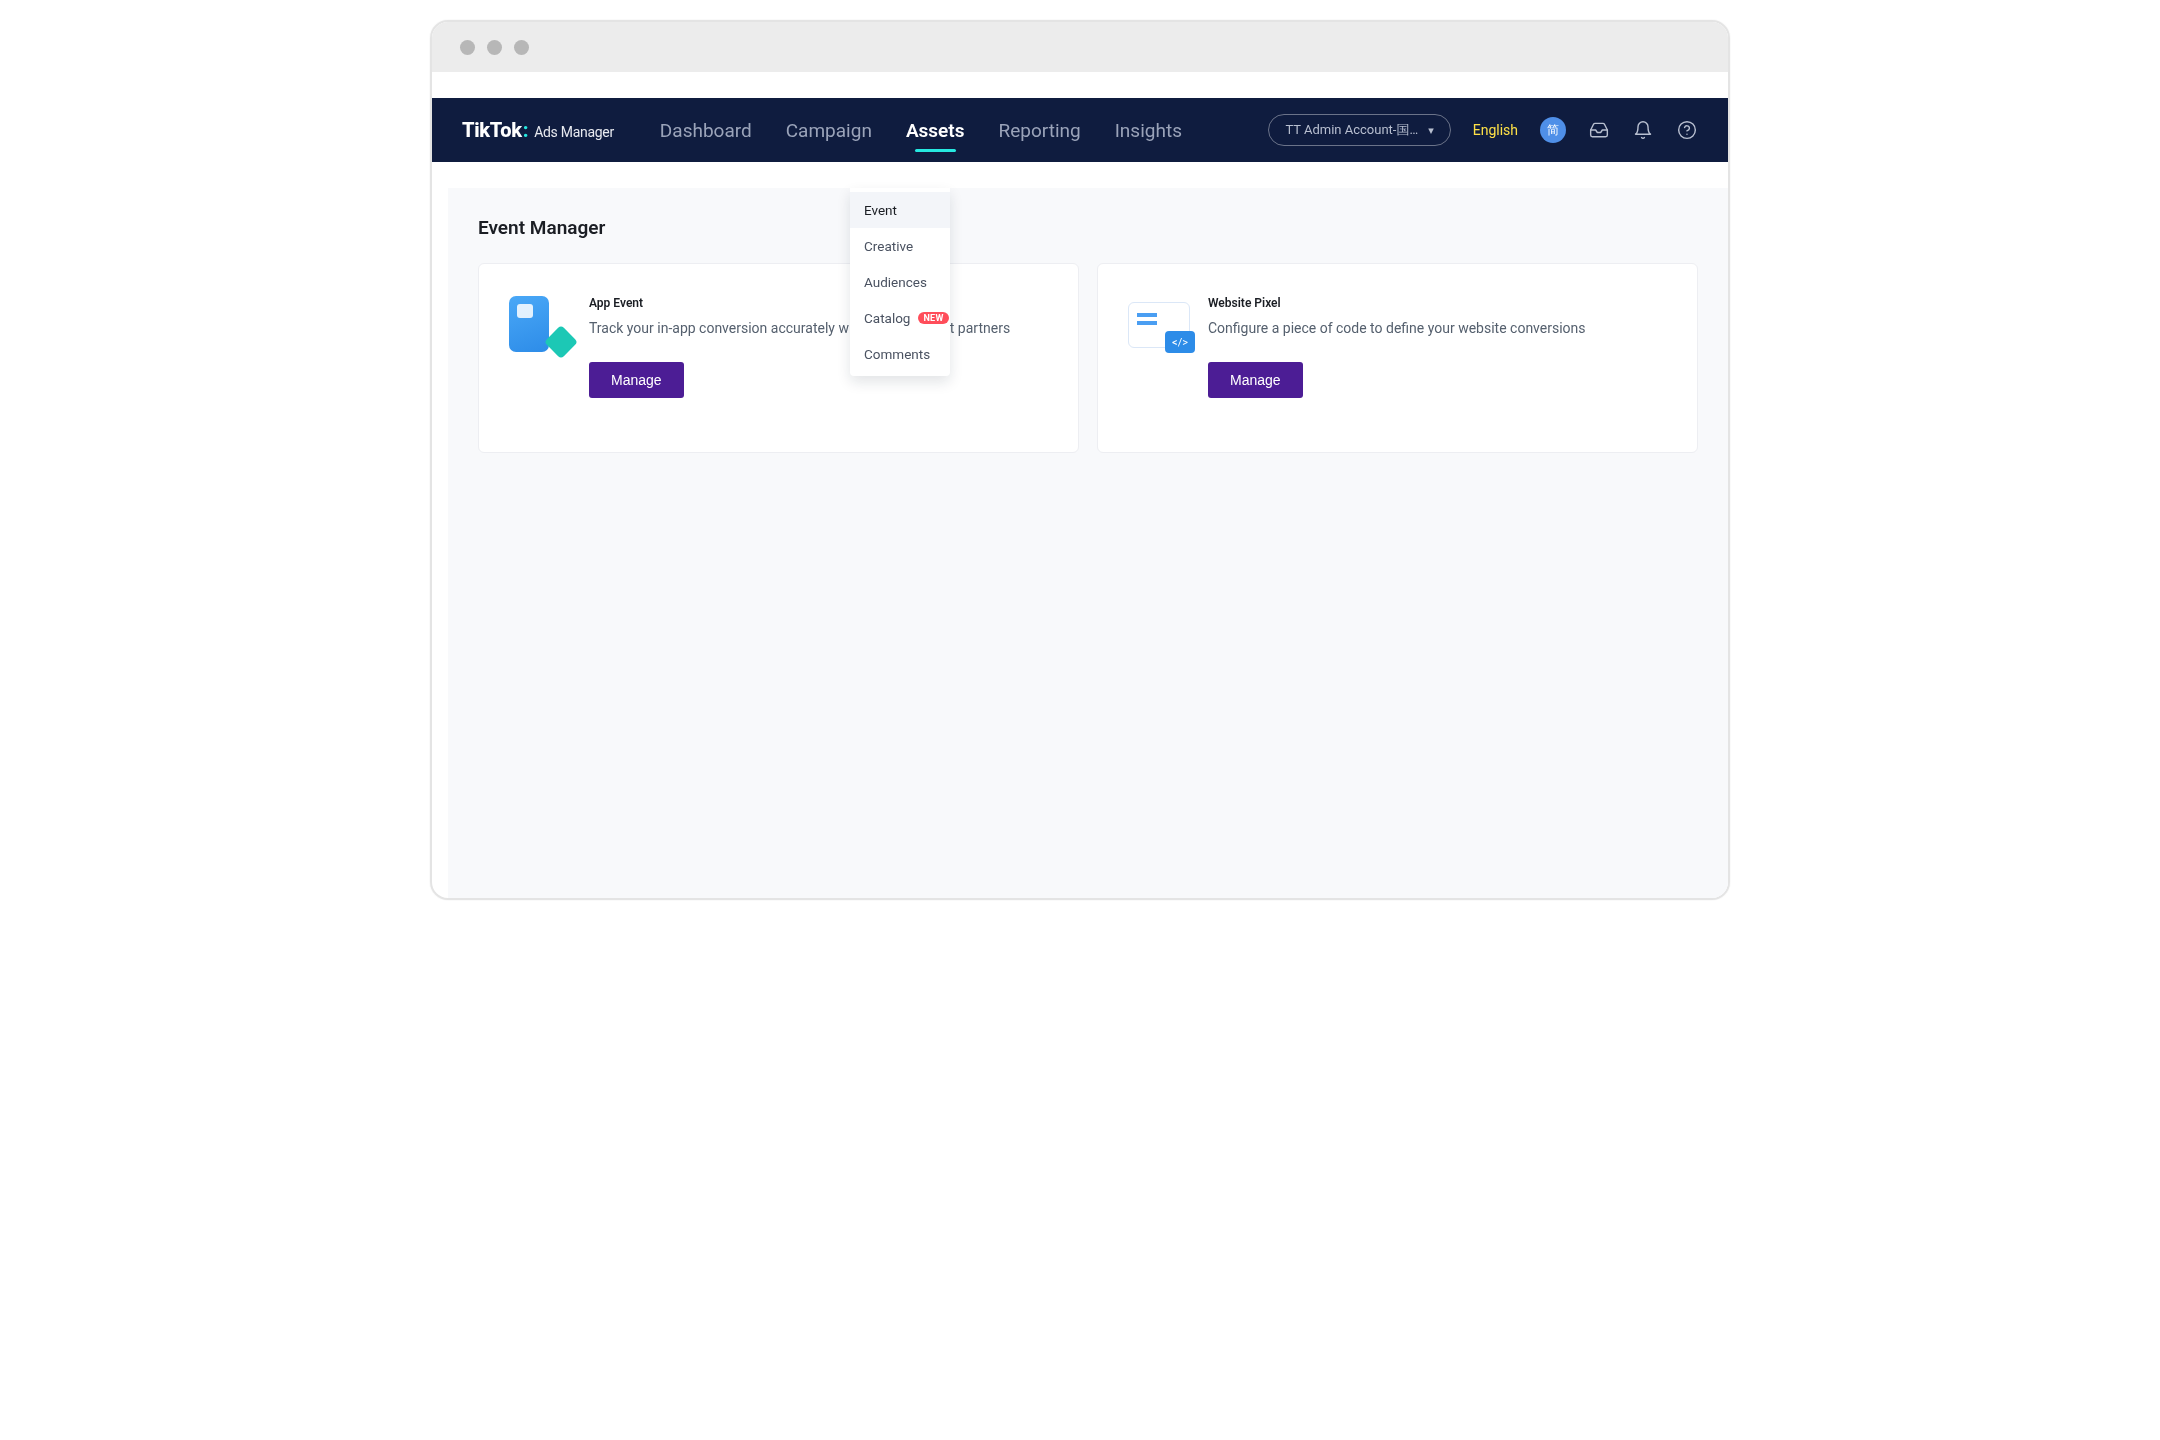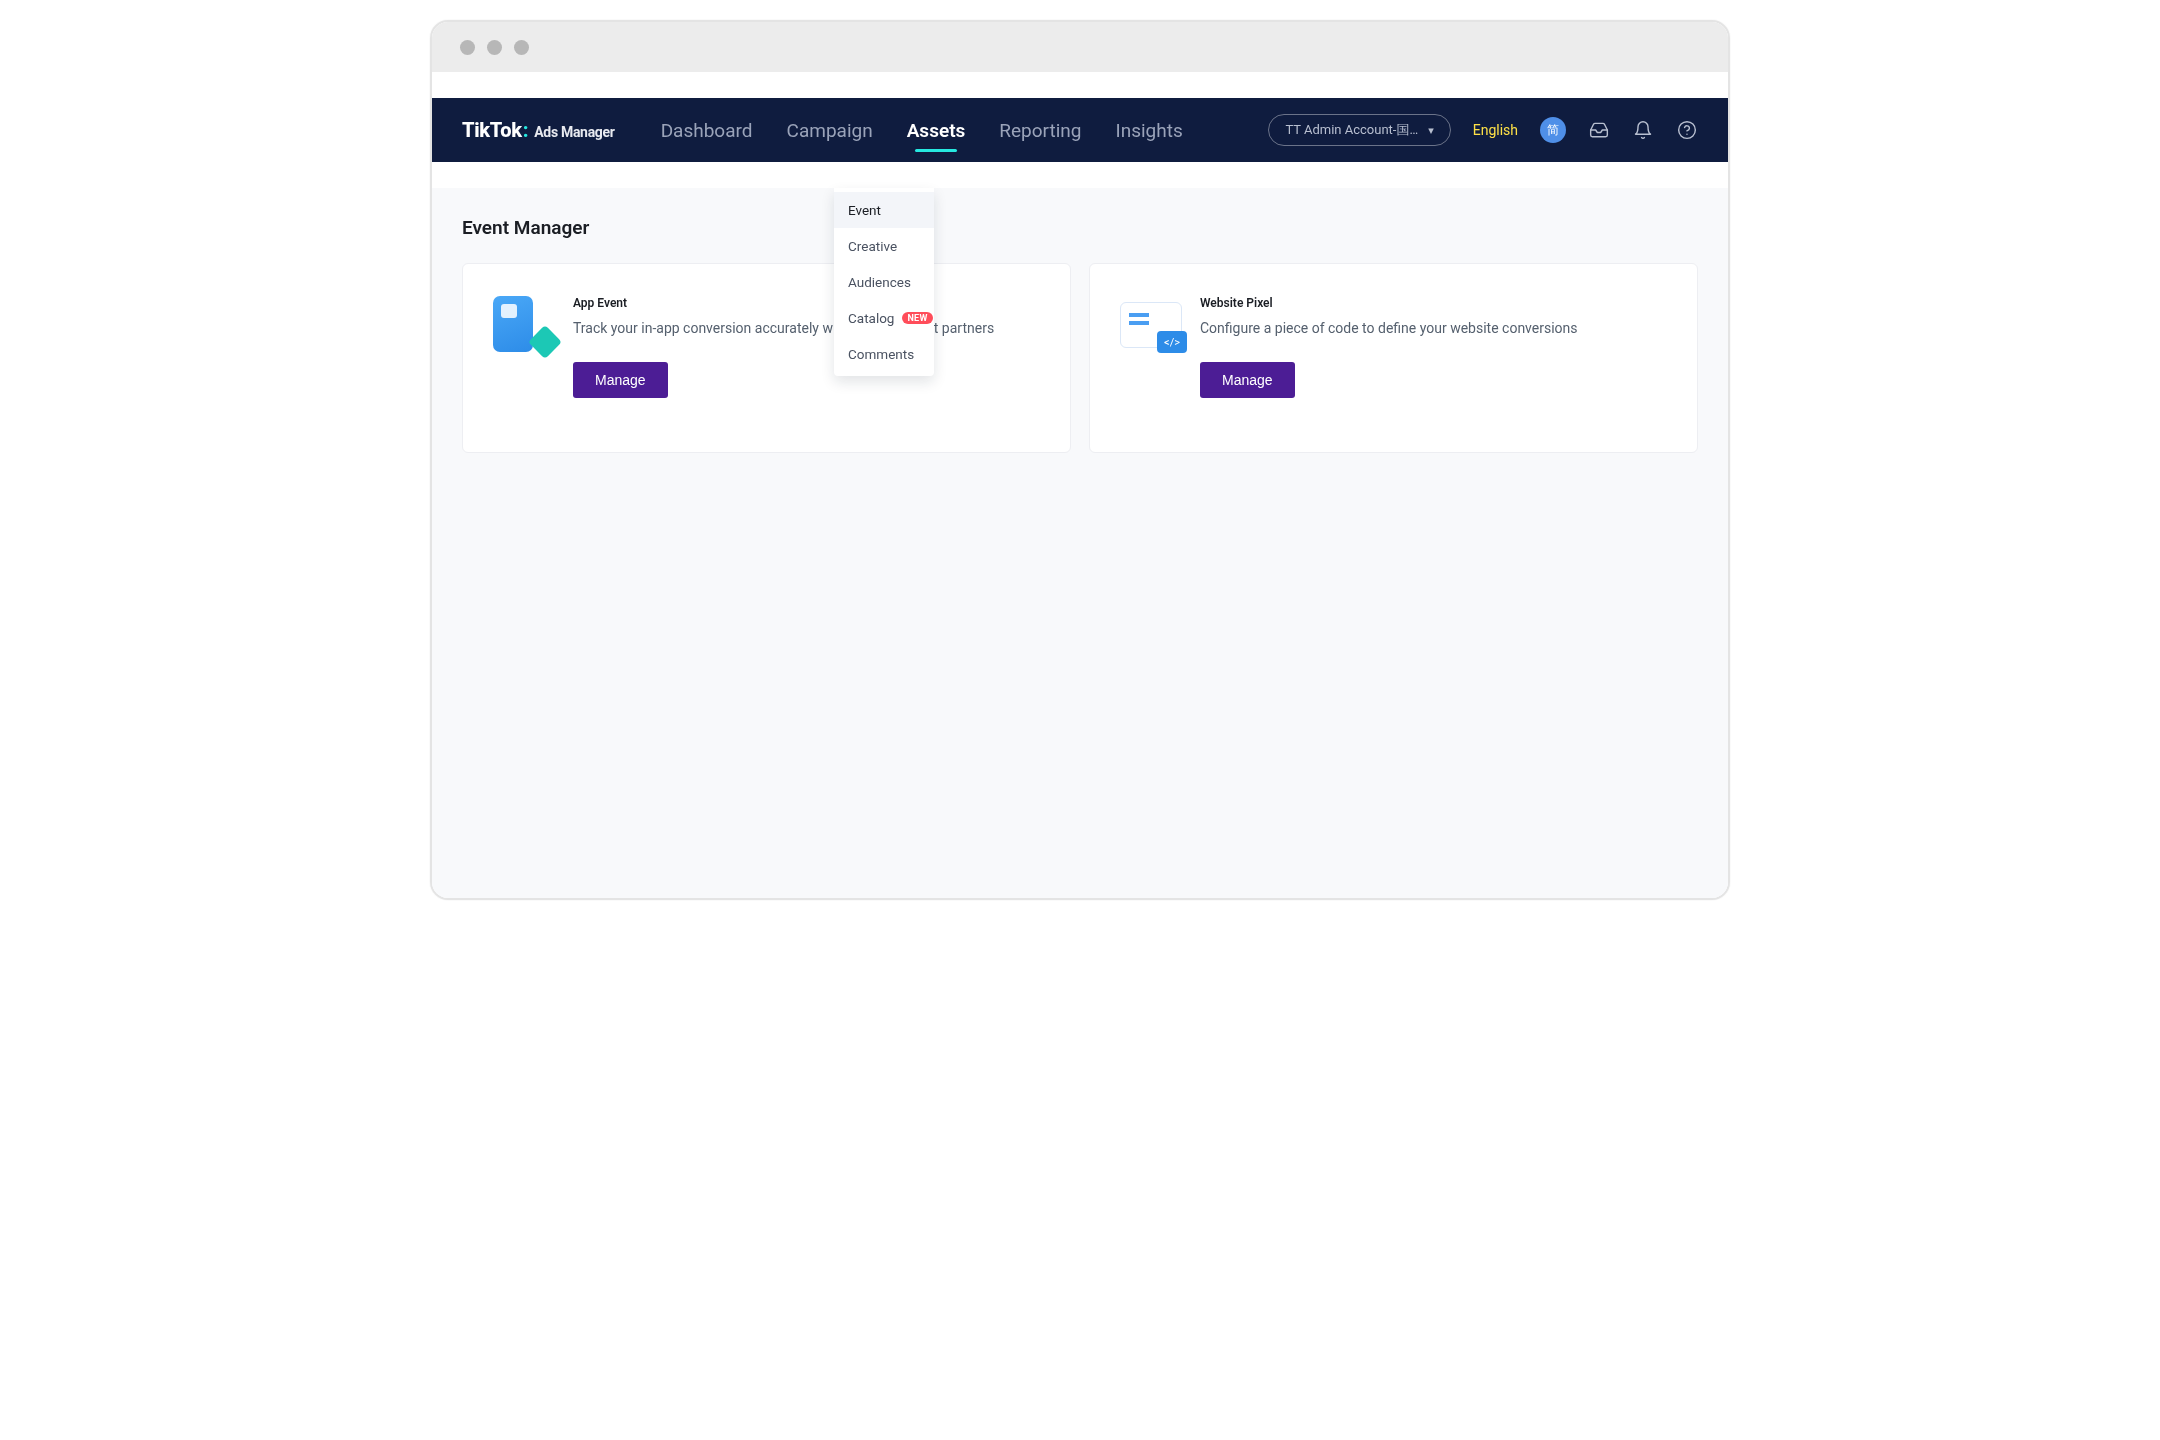--- a/index.html
+++ b/index.html
@@ -46,21 +46,21 @@
   }
   .logo {
     display: flex;
     align-items: baseline;
     color: #fff;
     font-weight: 800;
     font-size: 20px;
     letter-spacing: -0.3px;
   }
   .logo .colon { color: #26e8e0; margin: 0 2px 0 1px; }
-  .logo .sub { font-weight: 700; font-size: 14px; margin-left: 4px; color: #e8eaf0;}
+  .logo .sub { font-weight: 400; font-size: 14px; margin-left: 4px; color: #e8eaf0;}
   .nav {
     display: flex;
     gap: 34px;
     margin-left: 46px;
   }
   .nav-item {
     color: #9aa3b9;
     font-size: 19px;
     cursor: pointer;
     padding: 6px 0;
@@ -111,20 +111,21 @@
     width: 22px; height: 22px;
     display: flex; align-items: center; justify-content: center;
     color: #b8bfd0;
     cursor: pointer;
   }
   .content {
     flex: 1;
     background: #f8f9fb;
     padding: 28px 30px;
     position: relative;
+    margin-left: 16px;
   }
   .page-title {
     font-size: 19px;
     font-weight: 600;
     color: #1b1e24;
     margin-bottom: 24px;
   }
   .cards {
     display: flex;
     gap: 18px;

